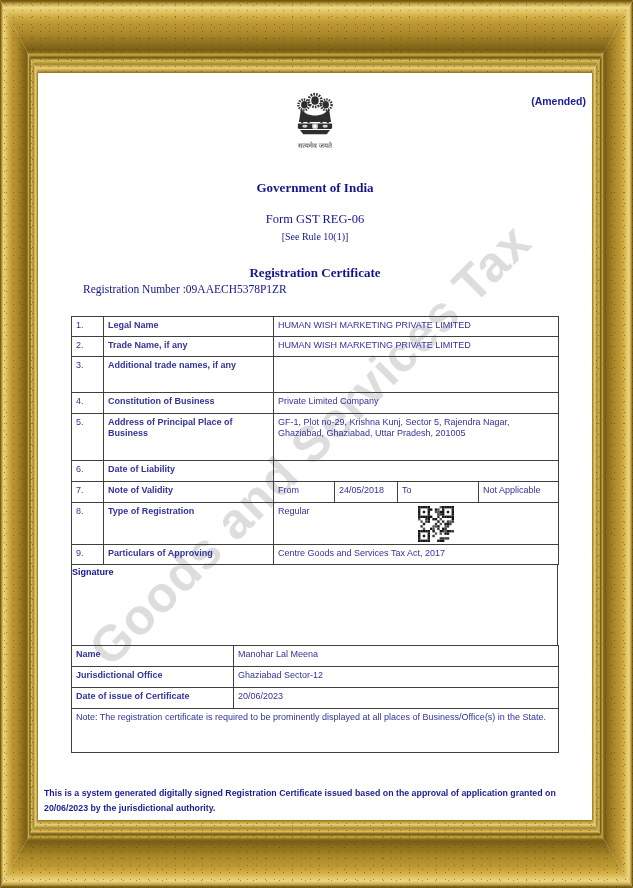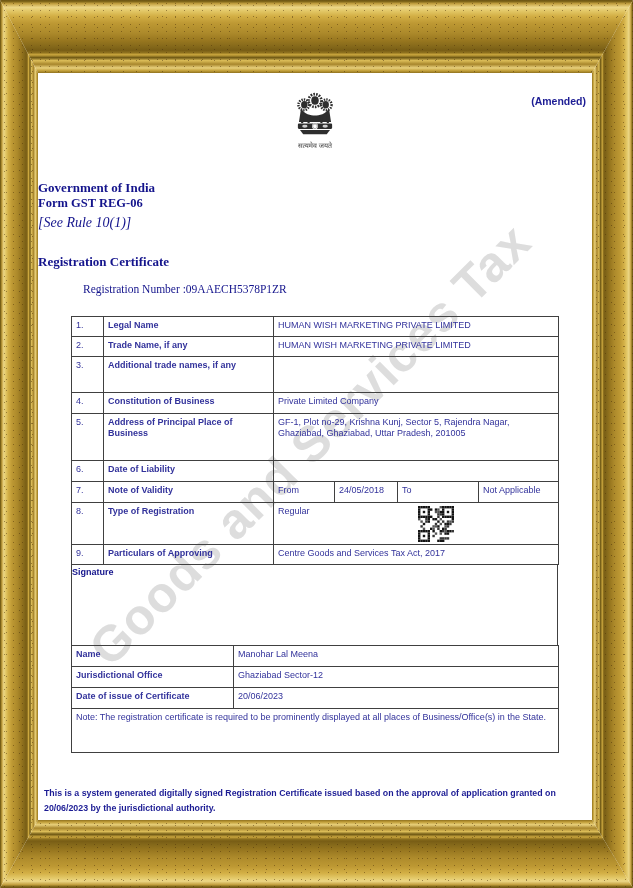--- a/index.html
+++ b/index.html
@@ -49,25 +49,25 @@
   .watermark{
     position:absolute;left:calc(50% - 5px);top:372px;
     transform:translate(-50%,-50%) rotate(-45deg);
     font-size:50px;font-weight:bold;letter-spacing:1px;
     color:#c9c9c9;opacity:.62;white-space:nowrap;z-index:0;pointer-events:none;
   }
   .content{position:relative;z-index:1;width:100%;height:100%}
   .amended{position:absolute;top:22px;right:6px;font-size:10.5px;font-weight:bold;color:#1c1c94}
   .emblem{position:absolute;top:19px;left:50%;transform:translateX(-50%);text-align:center;width:120px}
   .motto{font-size:7px;color:#3a3a3a;margin-top:0;line-height:8px}
-  .titles{position:absolute;top:107px;left:0;width:100%;text-align:left;
+  .titles{position:absolute;top:107px;left:0;width:100%;text-align:center;
           font-family:"Liberation Serif",serif;color:#14148c}
   .t-gov{font-size:13px;font-weight:bold}
-  .t-form{font-size:12.5px;font-weight:bold;margin-top:0}
-  .t-rule{font-size:14px;font-style:italic;margin-top:4px}
+  .t-form{font-size:12.5px;font-weight:normal;margin-top:16px}
+  .t-rule{font-size:10px;margin-top:4px}
   .t-cert{font-size:13px;font-weight:bold;margin-top:23px}
   .regline{position:absolute;top:210px;left:45px;font-family:"Liberation Serif",serif;
            font-size:11.5px;font-weight:normal;color:#14148c}
   
   table.tbl{position:absolute;border-collapse:collapse;table-layout:fixed;width:487px}
   table.tbl td{border:1px solid #404040;vertical-align:top;padding:3px 4px;
                font-size:9px;line-height:11px;color:#32329b;word-wrap:break-word}
   td.lab{font-weight:bold;color:#14148c}
   td.sno{padding-left:7px;color:#32329b}
   td.ind{padding-left:9px}

